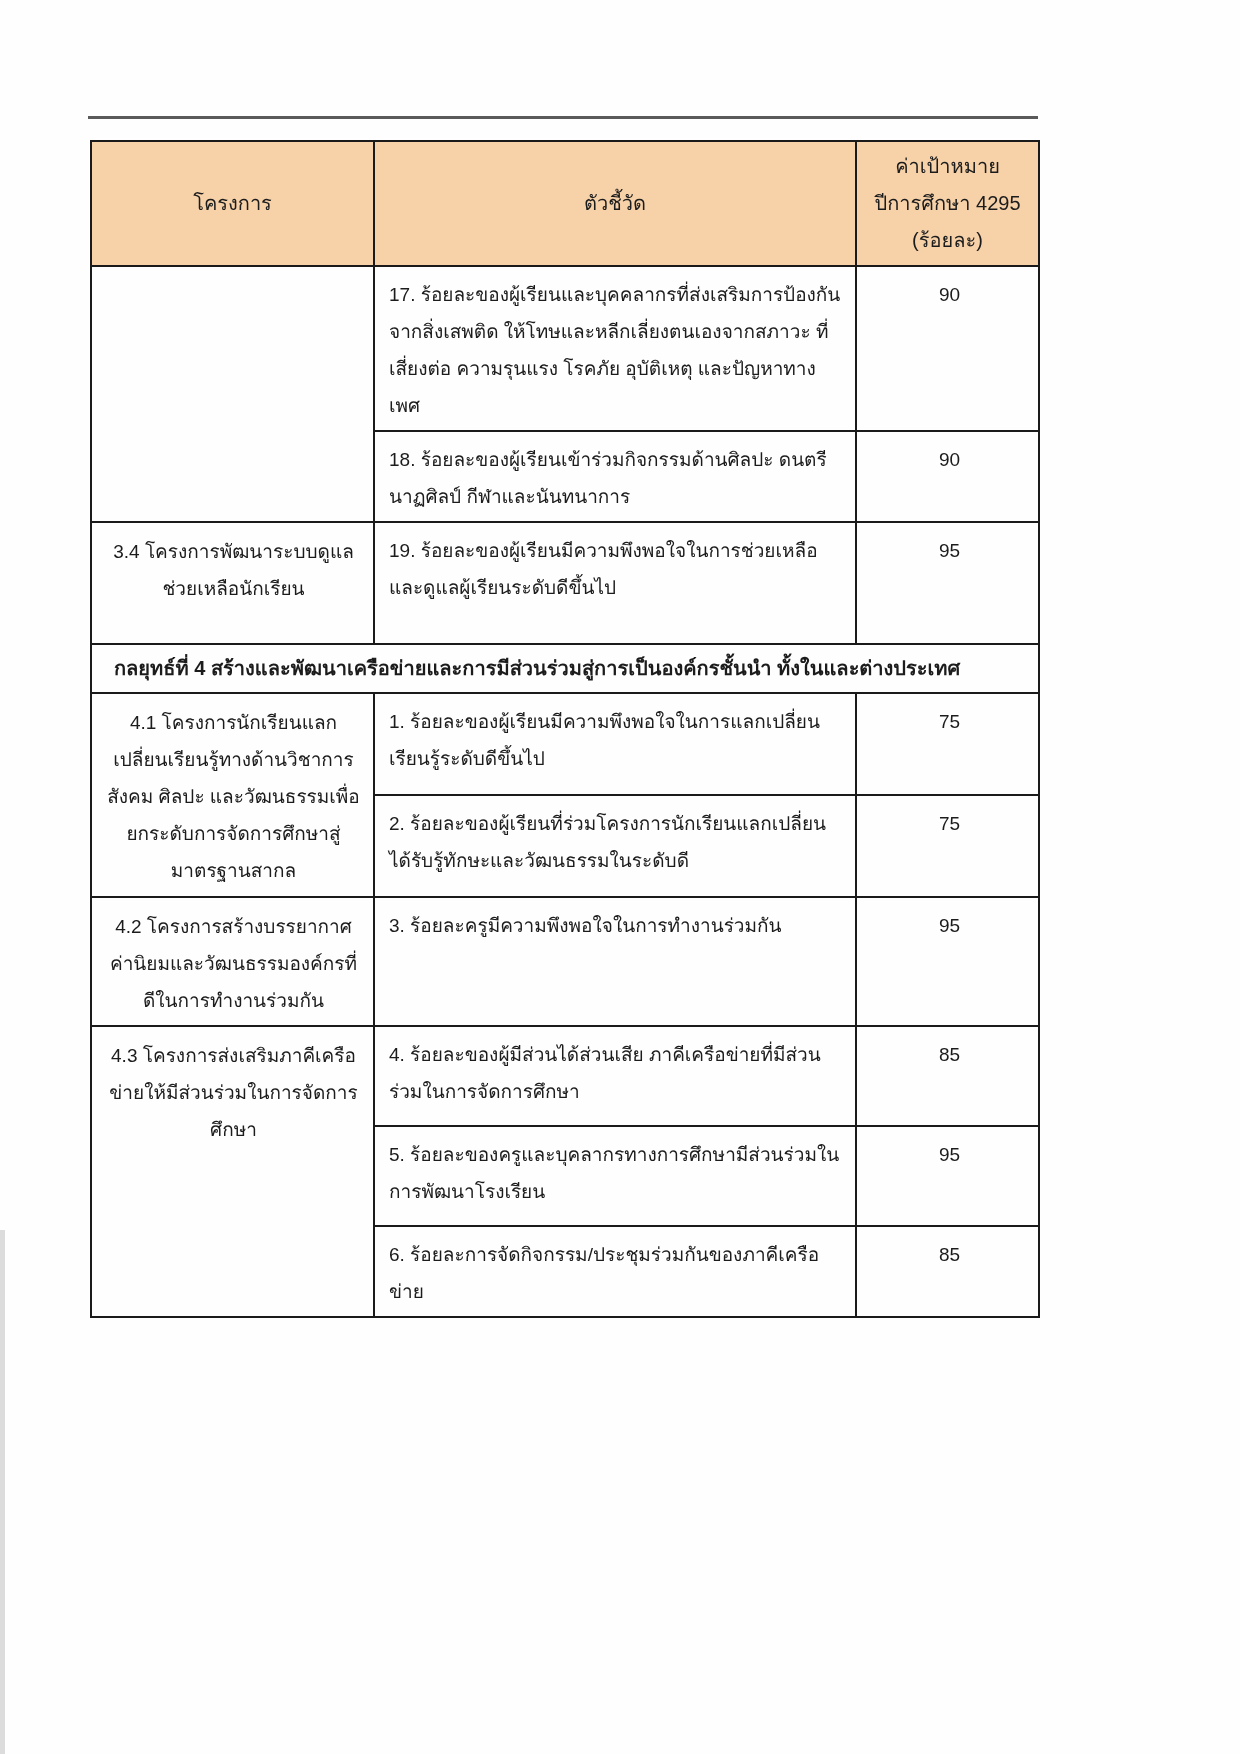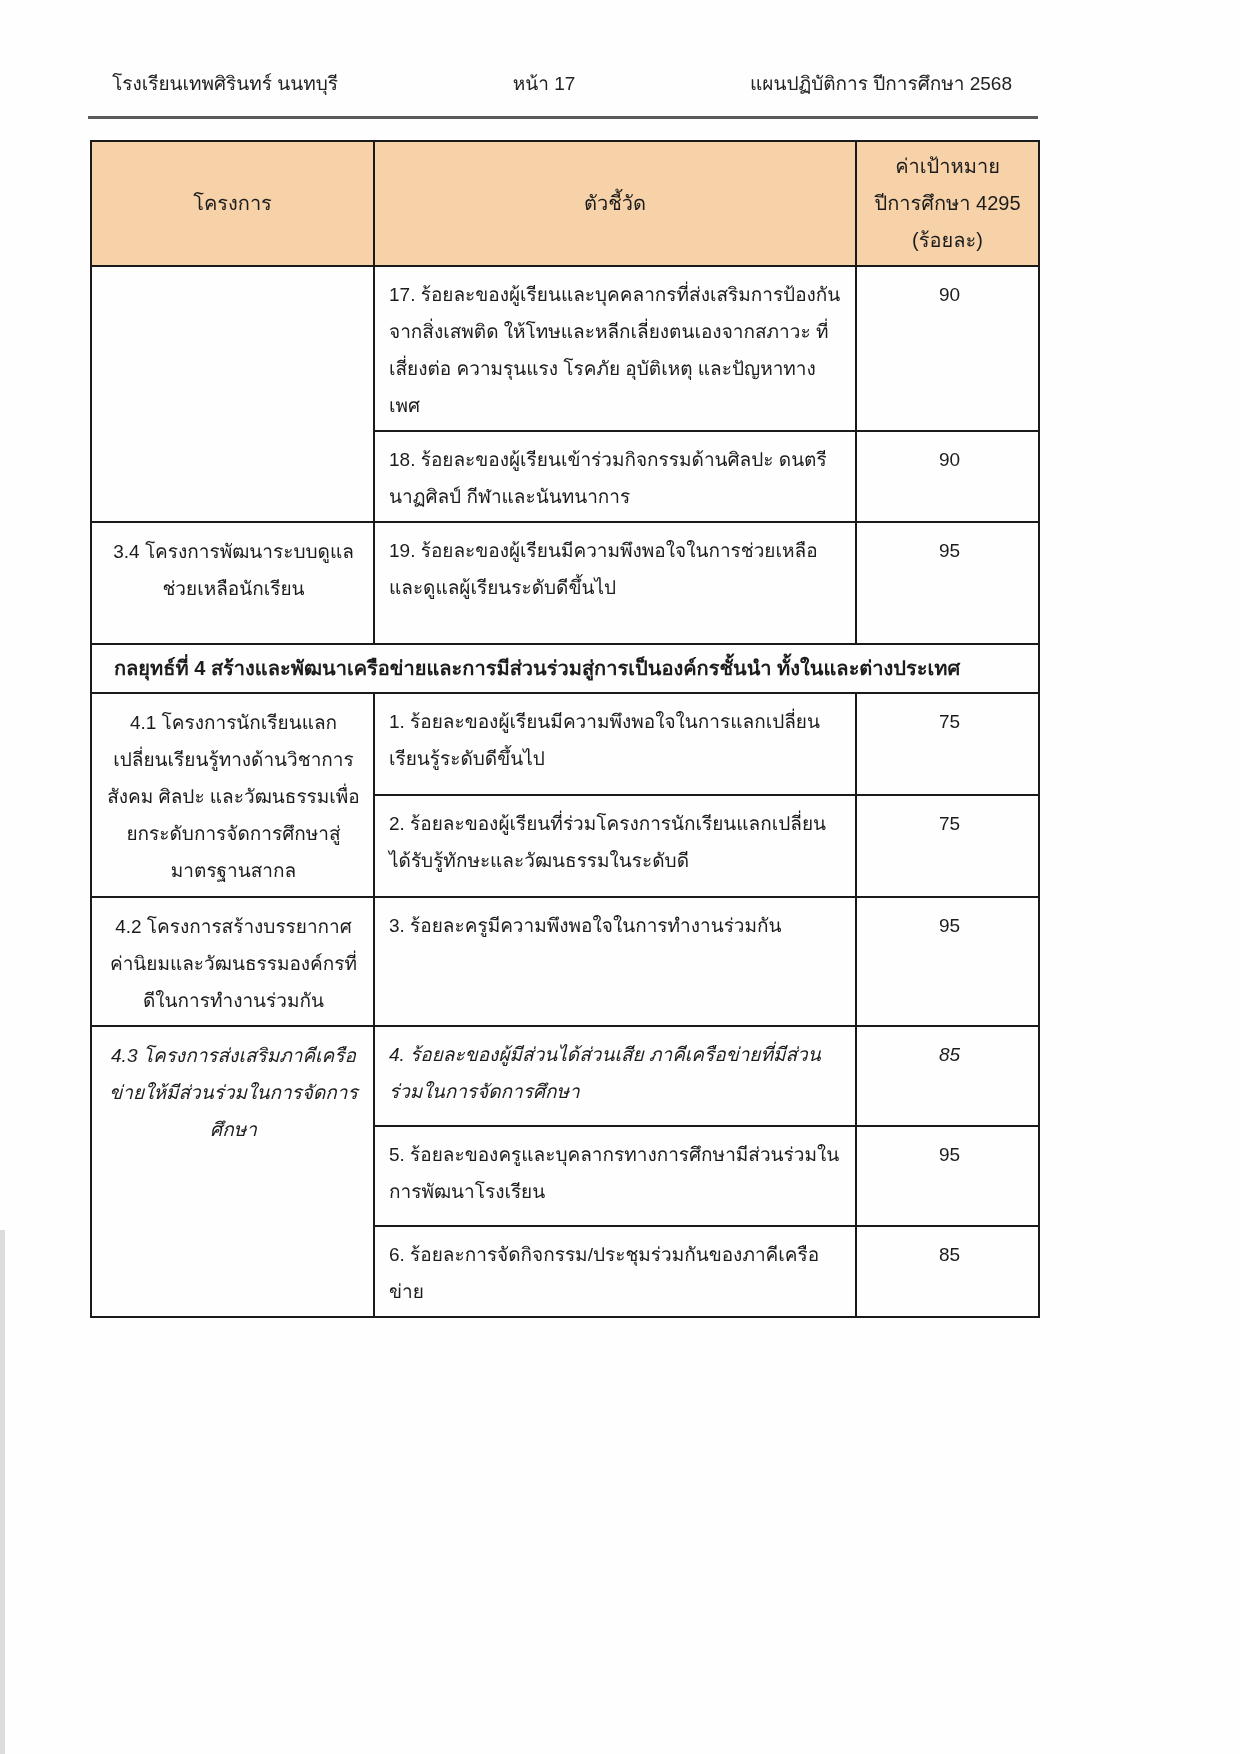--- a/index.html
+++ b/index.html
@@ -89,25 +89,20 @@
     width: 5px;
     height: 524px;
     background: rgba(120,120,120,0.25);
   }
 </style>
 </head>
 <body>
 
 <div class="page">
 
-  <header class="page-header">
-    <span>โรงเรียนเทพศิรินทร์ นนทบุรี</span>
-    <span>หน้า 17</span>
-    <span>แผนปฏิบัติการ ปีการศึกษา 2568</span>
-  </header>
 
   <div class="header-rule"></div>
 
   <table class="main-table">
     <colgroup>
       <col class="c-project">
       <col class="c-indicator">
       <col class="c-target">
     </colgroup>
     <thead>
@@ -146,21 +141,21 @@
       </tr>
       <tr style="height:84px;">
         <td class="ind-cell">2. ร้อยละของผู้เรียนที่ร่วมโครงการนักเรียนแลกเปลี่ยนได้รับรู้ทักษะและวัฒนธรรมในระดับดี</td>
         <td class="val-cell">75</td>
       </tr>
       <tr style="height:120px;">
         <td class="project-cell">4.2 โครงการสร้างบรรยากาศ ค่านิยมและวัฒนธรรมองค์กรที่ดีในการทำงานร่วมกัน</td>
         <td class="ind-cell">3. ร้อยละครูมีความพึงพอใจในการทำงานร่วมกัน</td>
         <td class="val-cell">95</td>
       </tr>
-      <tr style="height:100px;font-style:italic;">
+      <tr style="height:100px;">
         <td class="project-cell" rowspan="3">4.3 โครงการส่งเสริมภาคีเครือข่ายให้มีส่วนร่วมในการจัดการศึกษา</td>
         <td class="ind-cell">4. ร้อยละของผู้มีส่วนได้ส่วนเสีย ภาคีเครือข่ายที่มีส่วนร่วมในการจัดการศึกษา</td>
         <td class="val-cell">85</td>
       </tr>
       <tr style="height:100px;">
         <td class="ind-cell">5. ร้อยละของครูและบุคลากรทางการศึกษามีส่วนร่วมในการพัฒนาโรงเรียน</td>
         <td class="val-cell">95</td>
       </tr>
       <tr style="height:40px;">
         <td class="ind-cell">6. ร้อยละการจัดกิจกรรม/ประชุมร่วมกันของภาคีเครือข่าย</td>

